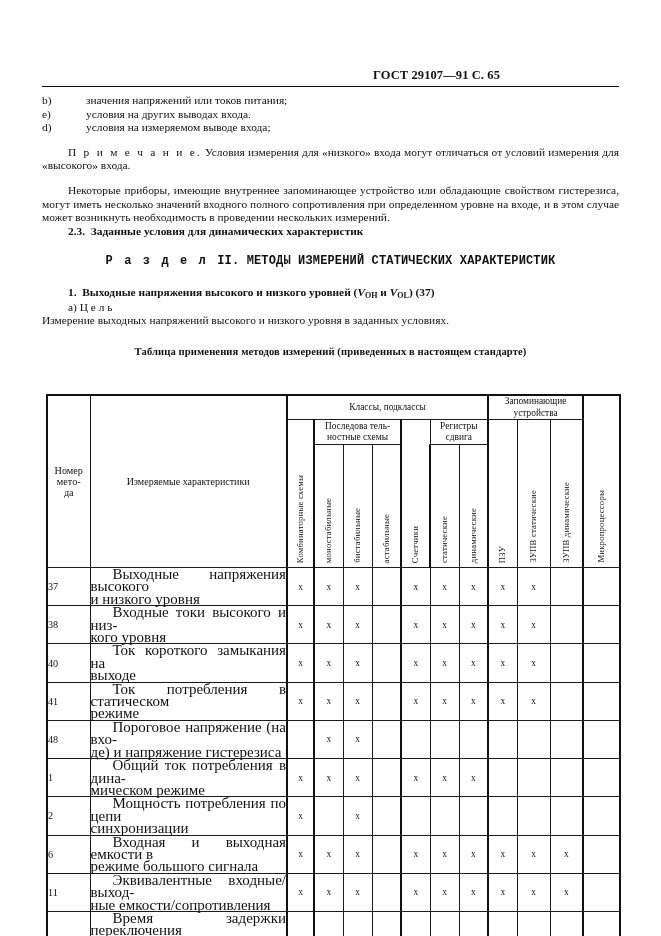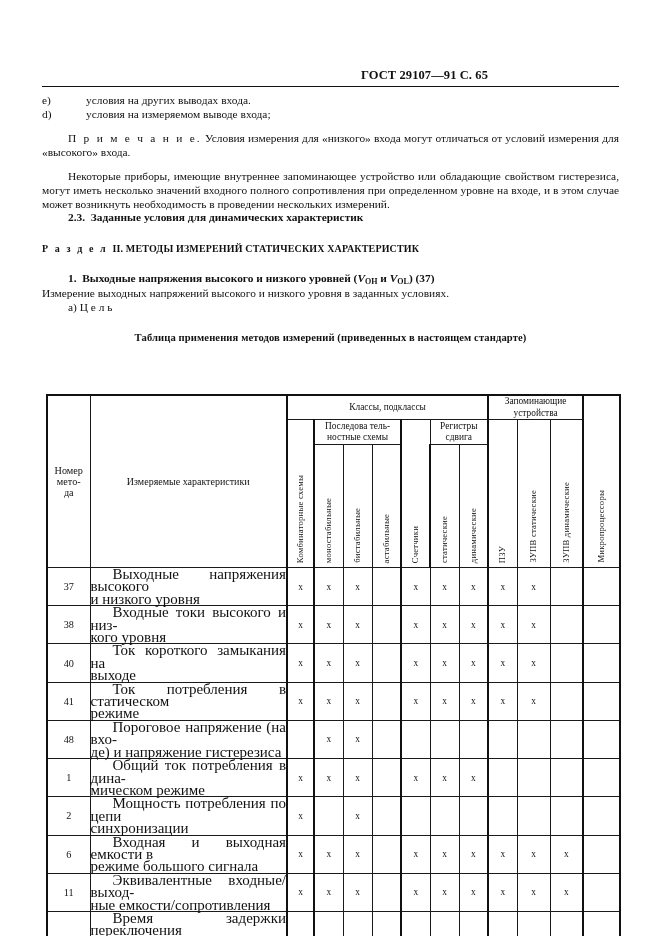--- a/index.html
+++ b/index.html
@@ -13,20 +13,21 @@
     position: relative;
     font-family: "Liberation Serif", "DejaVu Serif", serif;
     color: #111111;
     overflow: hidden;
   }
   .page {
     position: absolute;
     left: 0; top: 0;
     width: 530px;
     height: 936px;
+    padding-left: 12px;
   }
 
   
   .rh {
     position: absolute;
     right: 42px;
     top: 68px;
     font-size: 12.5px;
     font-weight: bold;
     letter-spacing: .1px;
@@ -68,24 +69,25 @@
     hyphens: manual;
   }
   .para.noind { text-indent: 0; }
   .gap-md { height: 11px; }
   .gap-lg { height: 17px; }
 
   .note { text-indent: 26px; text-align: justify; }
   .sp { letter-spacing: 2.1px; }
 
   .sec-title {
-    text-align: left;
+    text-align: center;
     font-weight: bold;
-    font-size: 10px;
+    font-size: 12px;
     letter-spacing: .15px;
+    font-family: Liberation Mono, monospace;
   }
   .hdg { font-weight: bold; }
   sub { font-size: 8px; vertical-align: baseline; position: relative; top: 2px; }
   .vi { font-style: italic; }
 
   .tbl-caption {
     text-align: center;
     font-weight: bold;
     font-size: 10.6px;
     letter-spacing: .1px;
@@ -123,21 +125,21 @@
     text-align: left;
     margin: 0 auto 4px auto;
     font-size: 8.7px;
     letter-spacing: .2px;
     line-height: 1;
   }
   .vcell { height: 122px; vertical-align: bottom; text-align: center; }
   .vcell > div { display: flex; justify-content: center; align-items: flex-end; height: 100%; }
 
   .num-cell {
-    text-align: center;
+    text-align: left;
     font-size: 10.2px;
     vertical-align: top;
     padding-top: 4px;
   }
   .char-cell {
     text-align: justify;
     font-size: 15px;
     line-height: 12.4px;
     padding: 3px 5px 3px 6px;
     text-indent: 22px;
@@ -157,20 +159,21 @@
 <body>
 
 <div class="page">
 
   <div class="rh">ГОСТ 29107—91 С. 65</div>
   <div class="rh-rule"></div>
 
   <div class="body-col">
 
     <div class="lst">
+      <div class="lst-item"><span class="mk">b)</span><span>значения напряжений или токов питания;</span></div>
       <div class="lst-item"><span class="mk">e)</span><span>условия на других выводах входа.</span></div>
       <div class="lst-item"><span class="mk">d)</span><span>условия на измеряемом выводе входа;</span></div>
     </div>
 
     <div class="gap-md"></div>
 
     <div class="note"><span class="sp">П р и м е ч а н и е.</span><span> Условия измерения для «низкого» входа могут отличаться от условий измерения для «высокого» входа.</span></div>
 
     <div class="gap-md"></div>
 
@@ -179,22 +182,22 @@
     <div class="hdg" style="text-indent:26px;"><span>2.3.</span>&nbsp;&nbsp;<span>Заданные условия для динамических характеристик</span></div>
 
     <div class="gap-lg"></div>
 
     <div class="sec-title"><span class="sp">Р а з д е л </span><span>II. МЕТОДЫ ИЗМЕРЕНИЙ СТАТИЧЕСКИХ ХАРАКТЕРИСТИК</span></div>
 
     <div class="gap-lg"></div>
 
     <div class="hdg" style="text-indent:26px;"><span>1.</span>&nbsp;&nbsp;<span>Выходные напряжения высокого и низкого уровней (</span><span class="vi">V</span><sub>OH</sub><span> и </span><span class="vi">V</span><sub>OL</sub><span>) (37)</span></div>
 
+    <div class="para noind" style="padding-left:26px;">а)  Ц е л ь</div>
     <div class="para noind">Измерение выходных напряжений высокого и низкого уровня в заданных условиях.</div>
-    <div class="para noind" style="padding-left:26px;">а)  Ц е л ь</div>
 
     <div class="gap-lg"></div>
 
     <div class="tbl-caption">Таблица применения методов измерений (приведенных в настоящем стандарте)</div>
   </div>
 
   <div class="tbl-wrap">
     <table class="mt">
       <colgroup>
         <col style="width:43px">

